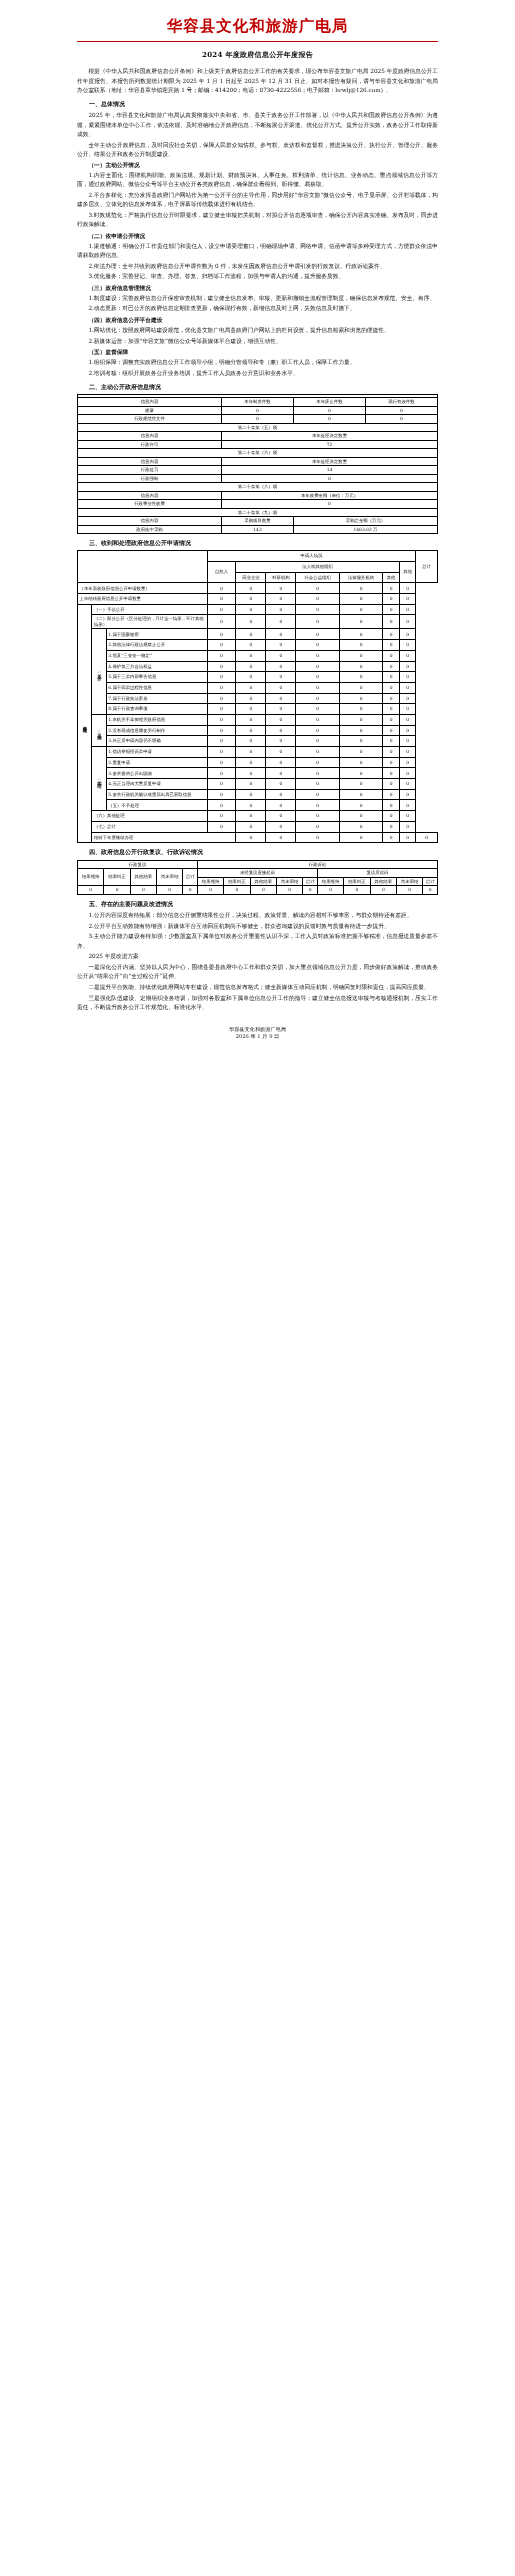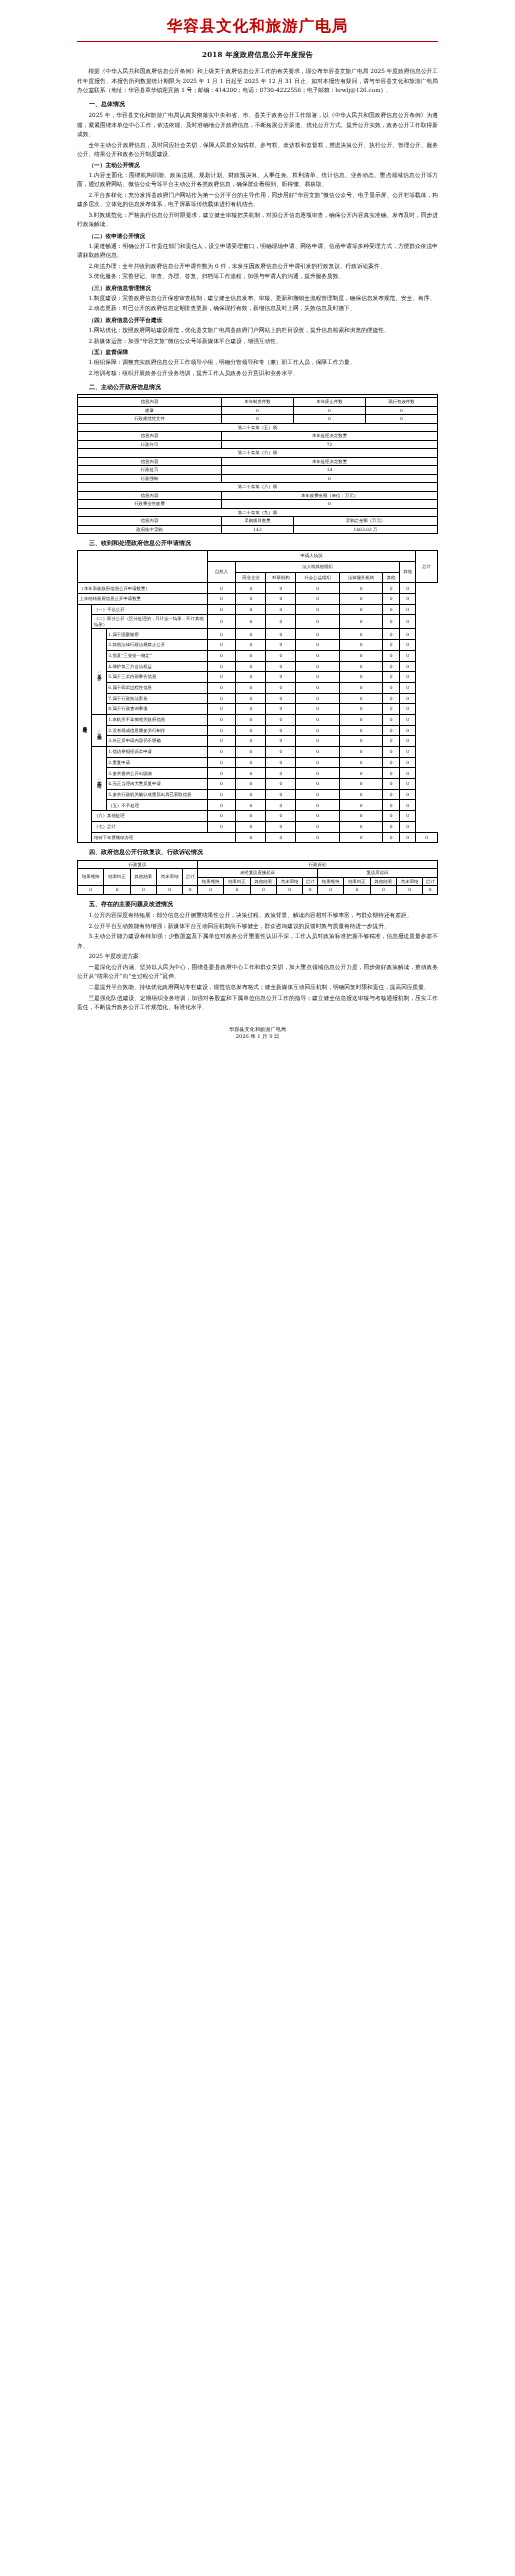--- a/index.html
+++ b/index.html
@@ -21,21 +21,21 @@
   .leftpad{text-align:left;padding-left:1.5px;}
 </style>
 </head>
 <body>
 
 <div class="page">
 
   <div class="org-title">华容县文化和旅游广电局</div>
   <hr class="red-rule">
 
-  <div class="doc-title">2018 年度政府信息公开年度报告</div>
+  <div class="doc-title">2024 年度政府信息公开年度报告</div>
 
   <p class="para">根据《中华人民共和国政府信息公开条例》和上级关于政府信息公开工作的有关要求，现公布华容县文旅广电局 2025 年度政府信息公开工作年度报告。本报告所列数据统计期限为 2025 年 1 月 1 日起至 2025 年 12 月 31 日止。如对本报告有疑问，请与华容县文化和旅游广电局办公室联系（地址：华容县章华镇迎宾路 1 号；邮编：414200；电话：0730-4222556；电子邮箱：hrwlj@126.com）。</p>
 
   <h2 class="sec">一、总体情况</h2>
   <p class="para">2025 年，华容县文化和旅游广电局认真贯彻落实中央和省、市、县关于政务公开工作部署，以《中华人民共和国政府信息公开条例》为遵循，紧紧围绕本单位中心工作，依法依规、及时准确地公开政府信息，不断拓展公开渠道、优化公开方式、提升公开实效，政务公开工作取得新成效。</p>
   <p class="para">全年主动公开政府信息，及时回应社会关切，保障人民群众知情权、参与权、表达权和监督权，推进决策公开、执行公开、管理公开、服务公开、结果公开和政务公开制度建设。</p>
 
   <h3 class="sub">（一）主动公开情况</h3>
   <p class="para">1.内容全面化：围绕机构职能、政策法规、规划计划、财政预决算、人事任免、权利清单、统计信息、业务动态、重点领域信息公开等方面，通过政府网站、微信公众号等平台主动公开各类政府信息，确保群众看得到、听得懂、易获取。</p>
   <p class="para">2.平台多样化：充分发挥县政府门户网站作为第一公开平台的主导作用，同步用好“华容文旅”微信公众号、电子显示屏、公开栏等载体，构建多层次、立体化的信息发布体系，电子屏幕等传统载体进行有机结合。</p>

